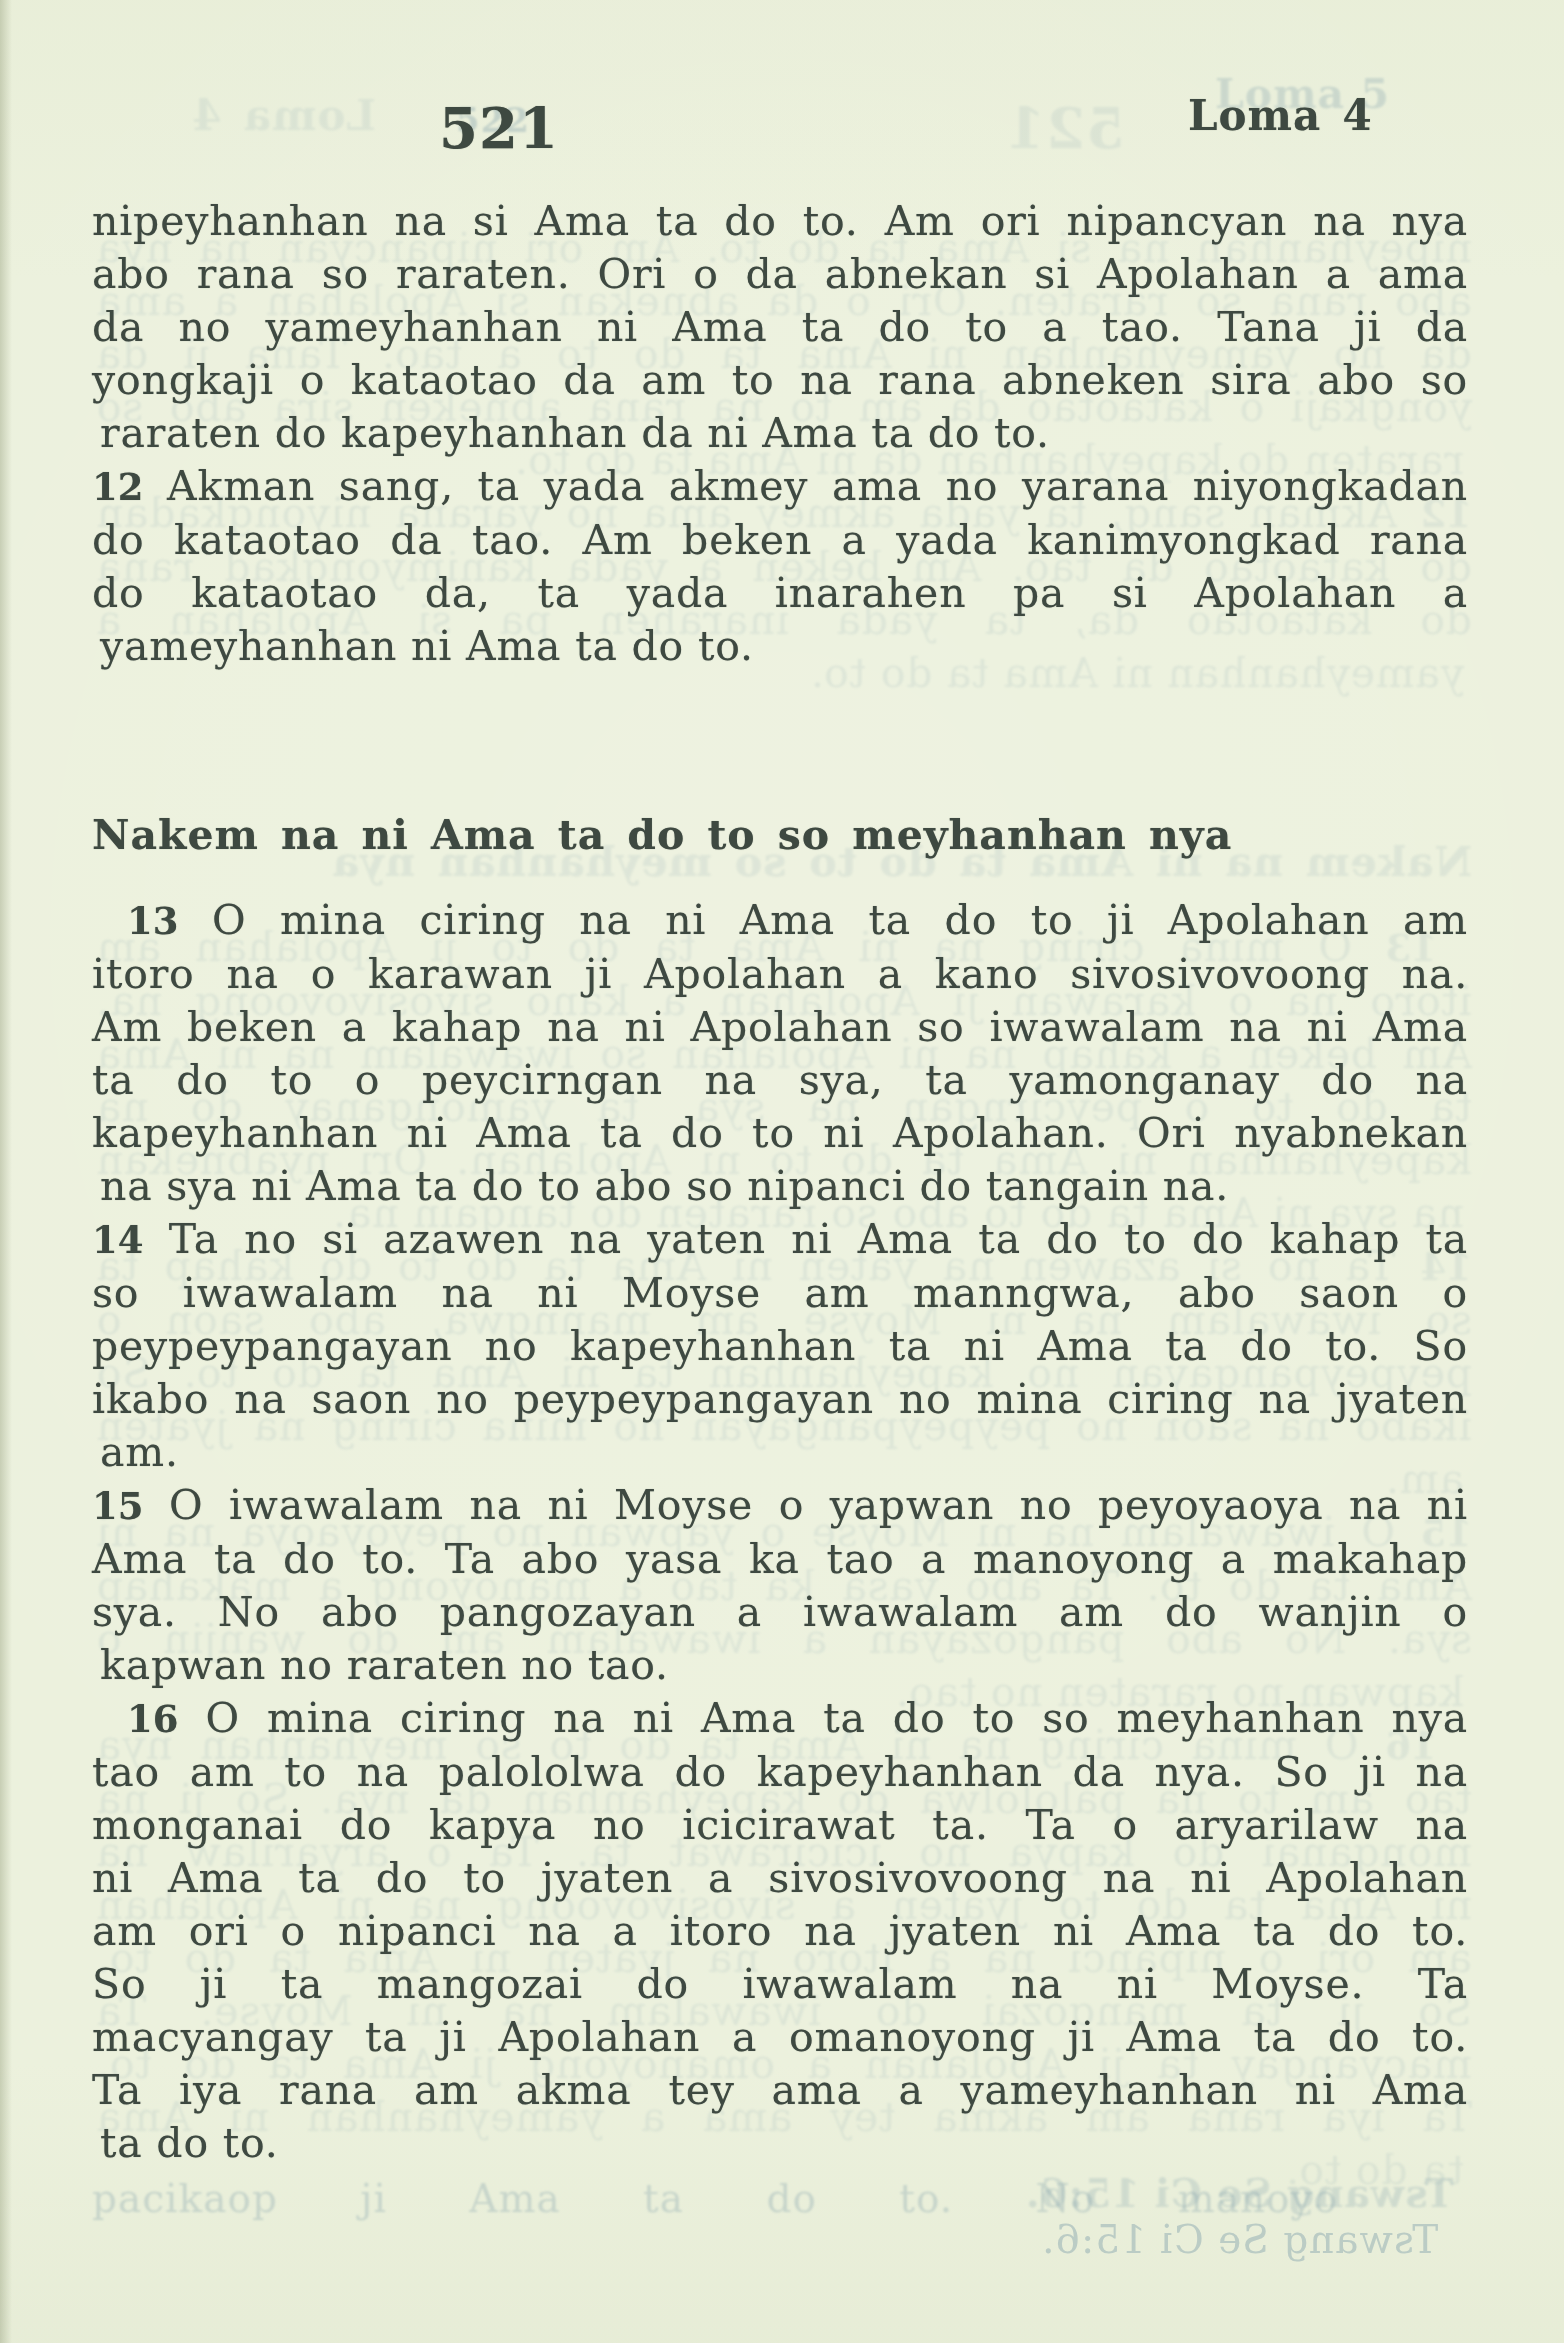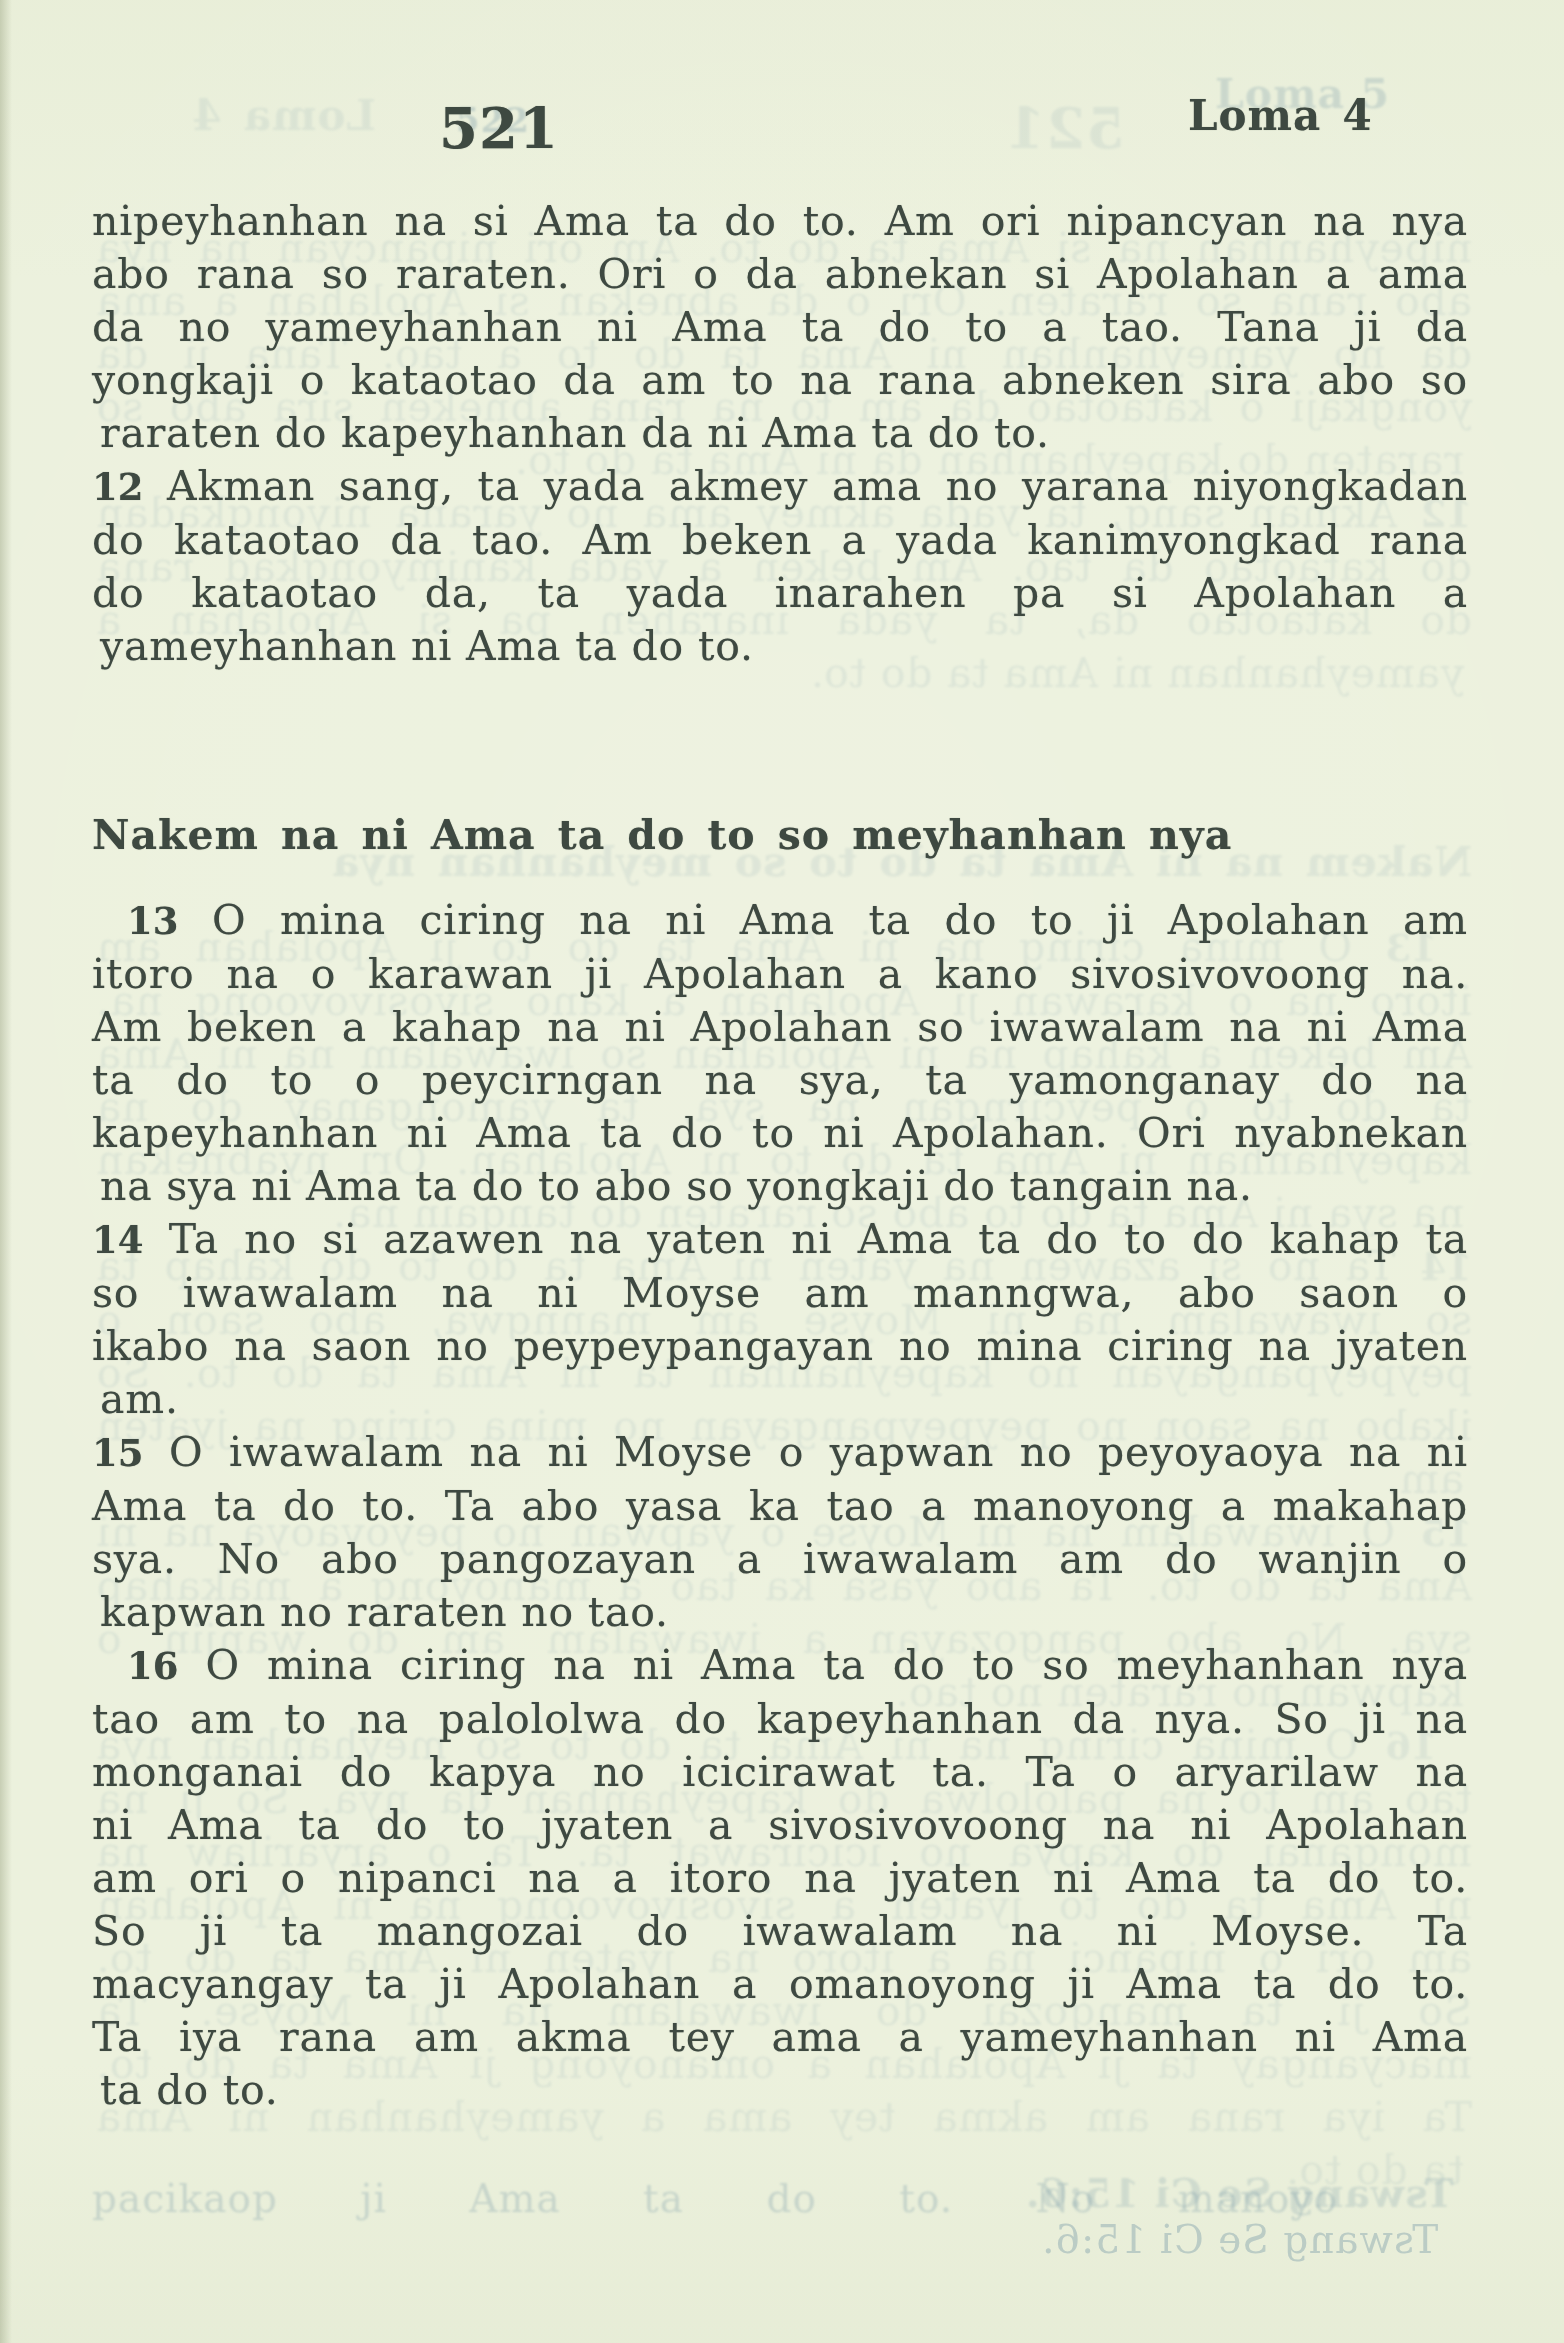--- a/index.html
+++ b/index.html
@@ -164,25 +164,26 @@
         <div class="line">do kataotao da, ta yada inarahen pa si Apolahan a</div>
         <div class="line end">yameyhanhan ni Ama ta do to.</div>
       </div>
       <div class="section-heading">Nakem na ni Ama ta do to so meyhanhan nya</div>
       <div class="para">
         <div class="line indent"><span class="vnum">13</span> O mina ciring na ni Ama ta do to ji Apolahan am</div>
         <div class="line">itoro na o karawan ji Apolahan a kano sivosivovoong na.</div>
         <div class="line">Am beken a kahap na ni Apolahan so iwawalam na ni Ama</div>
         <div class="line">ta do to o peycirngan na sya, ta yamonganay do na</div>
         <div class="line">kapeyhanhan ni Ama ta do to ni Apolahan. Ori nyabnekan</div>
-        <div class="line end">na sya ni Ama ta do to abo so yongkaji do tangain na.</div>
+        <div class="line end">na sya ni Ama ta do to abo so nipanci do tangain na.</div>
       </div>
       <div class="para">
         <div class="line"><span class="vnum">14</span> Ta no si azawen na yaten ni Ama ta do to do kahap ta</div>
         <div class="line">so iwawalam na ni Moyse am manngwa, abo saon o</div>
+        <div class="line">peypeypangayan no kapeyhanhan ta ni Ama ta do to. So</div>
         <div class="line">ikabo na saon no peypeypangayan no mina ciring na jyaten</div>
         <div class="line end">am.</div>
       </div>
       <div class="para">
         <div class="line"><span class="vnum">15</span> O iwawalam na ni Moyse o yapwan no peyoyaoya na ni</div>
         <div class="line">Ama ta do to. Ta abo yasa ka tao a manoyong a makahap</div>
         <div class="line">sya. No abo pangozayan a iwawalam am do wanjin o</div>
         <div class="line end">kapwan no raraten no tao.</div>
       </div>
       <div class="para">

